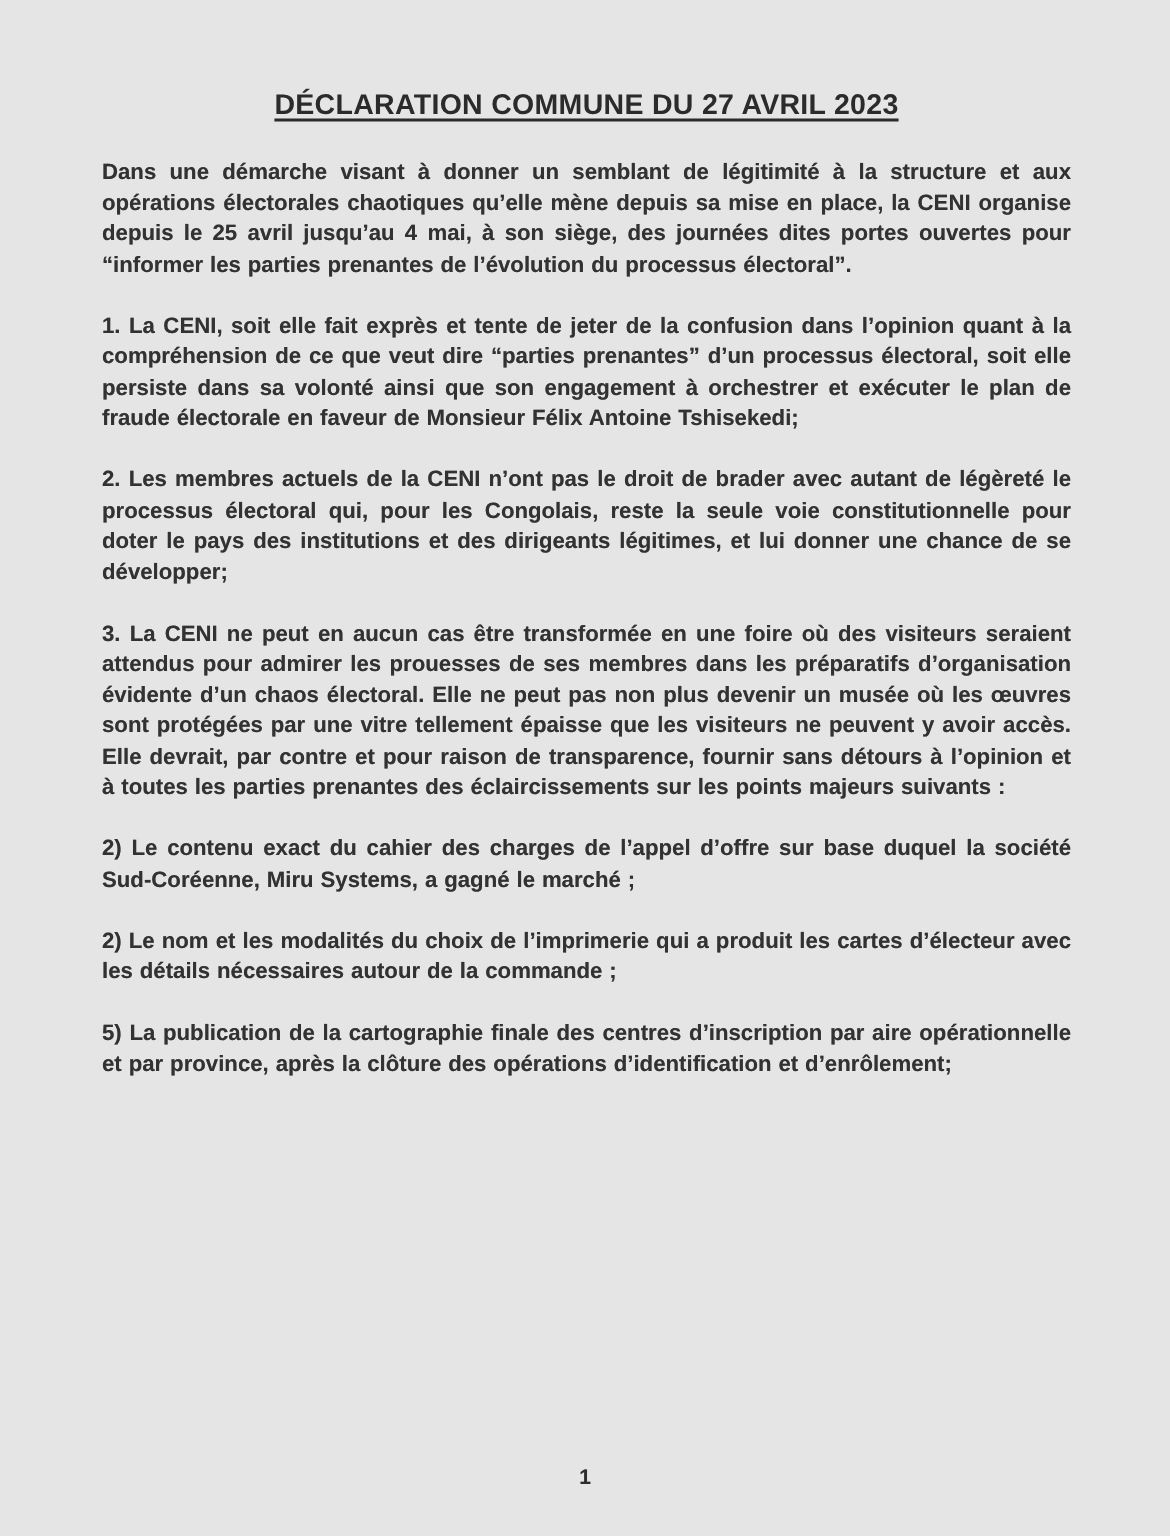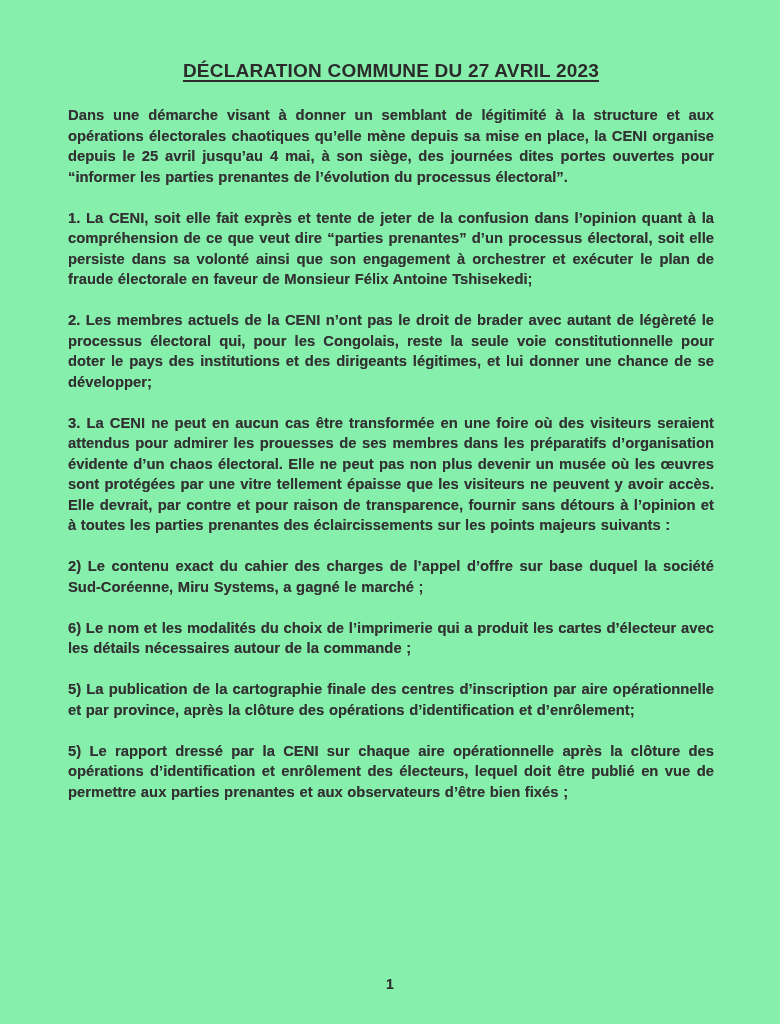--- a/index.html
+++ b/index.html
@@ -10,21 +10,21 @@
 
   body {
     font-family: "Liberation Sans", sans-serif;
   }
 
   .scan-page {
     position: relative;
     width: 780px;
     height: 1024px;
     margin: 0 auto;
-    background: #86efac;
+    background: #e5e5e5;
     overflow: hidden;
     color: #303030;
   }
 
   .content {
     position: absolute;
     top: 58px;
     left: 68px;
     width: 646px;
   }
@@ -80,21 +80,20 @@
     <h1 class="doc-title">
       <span>DÉCLARATION COMMUNE DU 27 AVRIL 2023</span>
     </h1>
 
     <div class="body-text">
       <p>Dans une démarche visant à donner un semblant de légitimité à la structure et aux opérations électorales chaotiques qu’elle mène depuis sa mise en place, la CENI organise depuis le 25 avril jusqu’au 4 mai, à son siège, des journées dites portes ouvertes pour “informer les parties prenantes de l’évolution du processus électoral”.</p>
       <p>1. La CENI, soit elle fait exprès et tente de jeter de la confusion dans l’opinion quant à la compréhension de ce que veut dire “parties prenantes” d’un processus électoral, soit elle persiste dans sa volonté ainsi que son engagement à orchestrer et exécuter le plan de fraude électorale en faveur de Monsieur Félix Antoine Tshisekedi;</p>
       <p>2. Les membres actuels de la CENI n’ont pas le droit de brader avec autant de légèreté le processus électoral qui, pour les Congolais, reste la seule voie constitutionnelle pour doter le pays des institutions et des dirigeants légitimes, et lui donner une chance de se développer;</p>
       <p>3. La CENI ne peut en aucun cas être transformée en une foire où des visiteurs seraient attendus pour admirer les prouesses de ses membres dans les préparatifs d’organisation évidente d’un chaos électoral. Elle ne peut pas non plus devenir un musée où les œuvres sont protégées par une vitre tellement épaisse que les visiteurs ne peuvent y avoir accès. Elle devrait, par contre et pour raison de transparence, fournir sans détours à l’opinion et à toutes les parties prenantes des éclaircissements sur les points majeurs suivants :</p>
       <p>2) Le contenu exact du cahier des charges de l’appel d’offre sur base duquel la société Sud-Coréenne, Miru Systems, a gagné le marché ;</p>
-      <p>6) Le nom et les modalités du choix de l’imprimerie qui a produit les cartes d’électeur avec les détails nécessaires autour de la commande ;</p>
+      <p>2) Le nom et les modalités du choix de l’imprimerie qui a produit les cartes d’électeur avec les détails nécessaires autour de la commande ;</p>
       <p>5) La publication de la cartographie finale des centres d’inscription par aire opérationnelle et par province, après la clôture des opérations d’identification et d’enrôlement;</p>
-      <p>5) Le rapport dressé par la CENI sur chaque aire opérationnelle après la clôture des opérations d’identification et enrôlement des électeurs, lequel doit être publié en vue de permettre aux parties prenantes et aux observateurs d’être bien fixés ;</p>
     </div>
 
   </div>
 
   <div class="page-footer">1</div>
 </div>
 
 </body></html>

